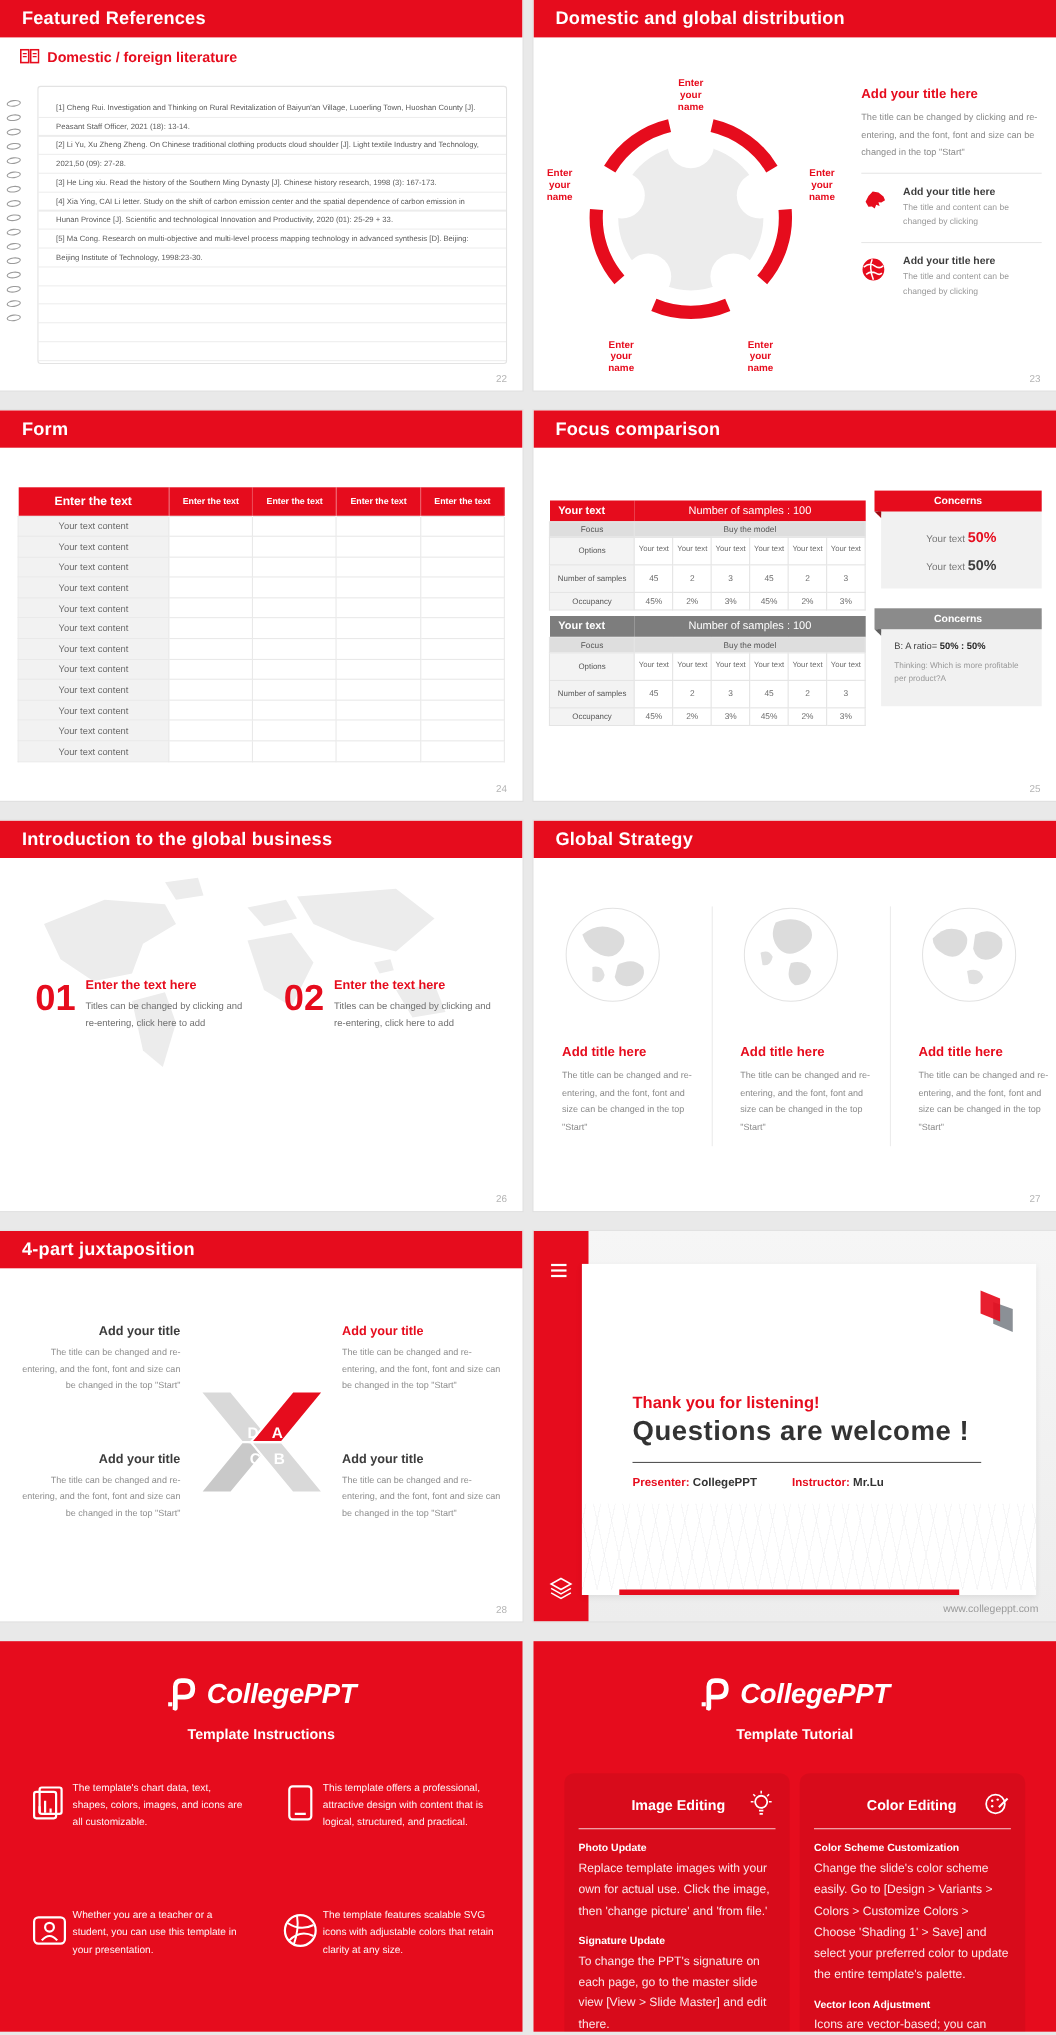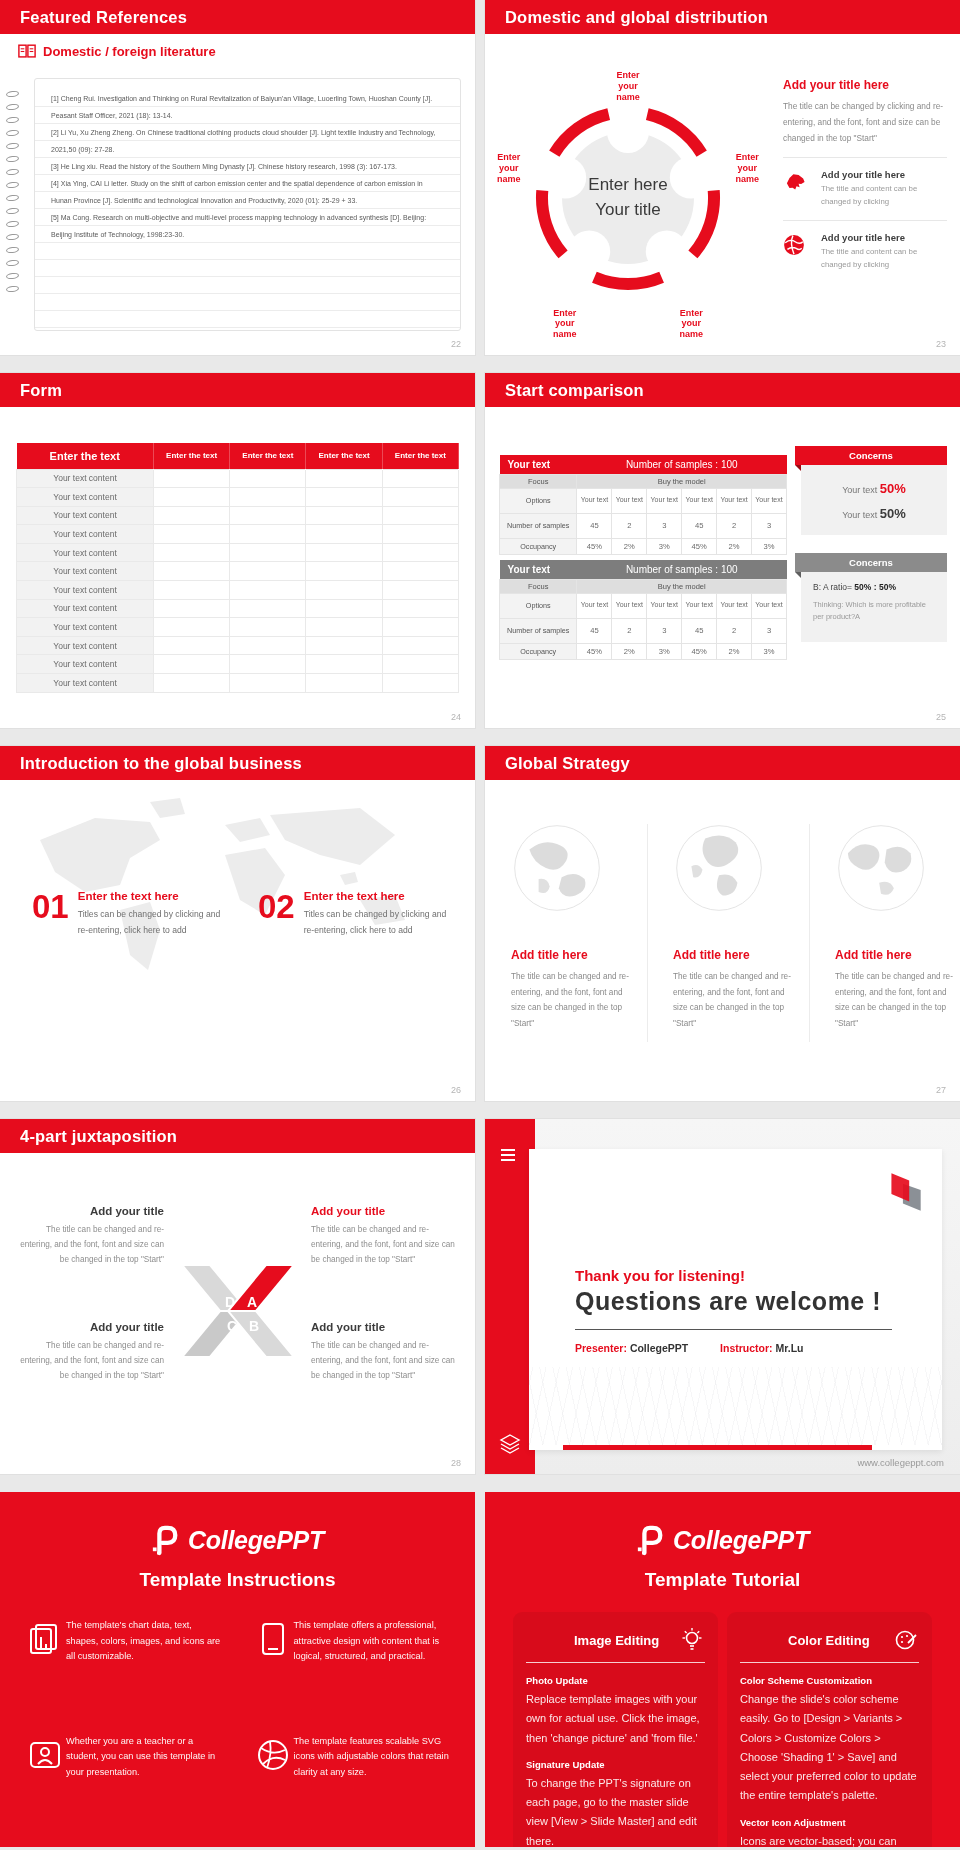--- a/index.html
+++ b/index.html
@@ -144,21 +144,21 @@
   .ty-redbar{position:absolute;left:34px;right:70px;bottom:0;height:5px;background:var(--red);}
   .ty-mesh{position:absolute;left:0;right:0;bottom:5px;height:78px;pointer-events:none;opacity:.5;
         background:repeating-linear-gradient(78deg,rgba(190,190,198,.25) 0 1px,transparent 1px 13px),
                    repeating-linear-gradient(-78deg,rgba(190,190,198,.25) 0 1px,transparent 1px 13px);}
   .ty-site{position:absolute;right:16px;bottom:6px;font-size:9.5px;color:#9a9a9a;}
 
   
   .panel{position:relative;background:var(--red);color:#fff;overflow:hidden;}
   .panel-logo{display:flex;justify-content:center;align-items:center;gap:9px;padding-top:32px;}
   .brand{font-size:25px;font-weight:bold;font-style:italic;letter-spacing:-.3px;}
-  .panel-title{text-align:center;font-size:19px;font-weight:bold;margin-top:13px;}
+  .panel-title{text-align:center;font-size:13px;font-weight:bold;margin-top:13px;}
   .instr-grid{position:absolute;left:26px;right:22px;top:126px;bottom:22px;display:grid;
         grid-template-columns:1fr 1fr;gap:24px 28px;}
   .instr-item{display:flex;gap:0;}
   .instr-item .ic{flex:0 0 40px;padding-top:2px;}
   .instr-item p{font-size:9.2px;line-height:1.7;color:rgba(255,255,255,.96);}
   .tut-cards{position:absolute;left:28px;right:28px;top:120px;bottom:20px;display:grid;
         grid-template-columns:1fr 1fr;gap:9px;}
   .tut-card{background:rgba(0,0,0,.06);border-radius:9px;padding:15px 13px;}
   .tut-head{display:flex;justify-content:space-between;align-items:center;}
   .tut-head h3{font-size:13px;font-weight:bold;margin-left:48px;}
@@ -231,22 +231,20 @@
           <circle cx="61.2" cy="153.4" r="21" fill="#ffffff"></circle>
           <circle cx="138.8" cy="153.4" r="21" fill="#ffffff"></circle>
           <g fill="none" stroke="#e60c1d" stroke-width="12">
             <path d="M173.7,55.7 A86,86 0 0 0 119.3,16.2"></path>
             <path d="M80.7,16.2 A86,86 0 0 0 26.3,55.7"></path>
             <path d="M14.3,92.5 A86,86 0 0 0 35.1,156.4"></path>
             <path d="M66.4,179.2 A86,86 0 0 0 133.6,179.2"></path>
             <path d="M164.9,156.4 A86,86 0 0 0 185.7,92.5"></path>
           </g>
         </svg>
-        <div class="dist-center">Enter here
-Your title</div>
         <span class="node n0">Enter
 your
 name</span>
         <span class="node n1">Enter
 your
 name</span>
         <span class="node n2">Enter
 your
 name</span>
         <span class="node n3">Enter
@@ -388,21 +386,21 @@
               <td></td>
             </tr>
           </tbody>
         </table>
       <span class="page-num">24</span>
     </div>
   </section>
 
   <section class="slide">
     <header class="slide-header">
-      <span>Start comparison</span>
+      <span>Focus comparison</span>
     </header>
     <div class="slide-body">
       <div id="cmp-a">
           <table class="cmp red a">
             <tbody>
               <tr class="hd">
                 <td class="c1">Your text</td>
                 <td colspan="6">Number of samples : 100</td>
               </tr>
               <tr class="fc">

